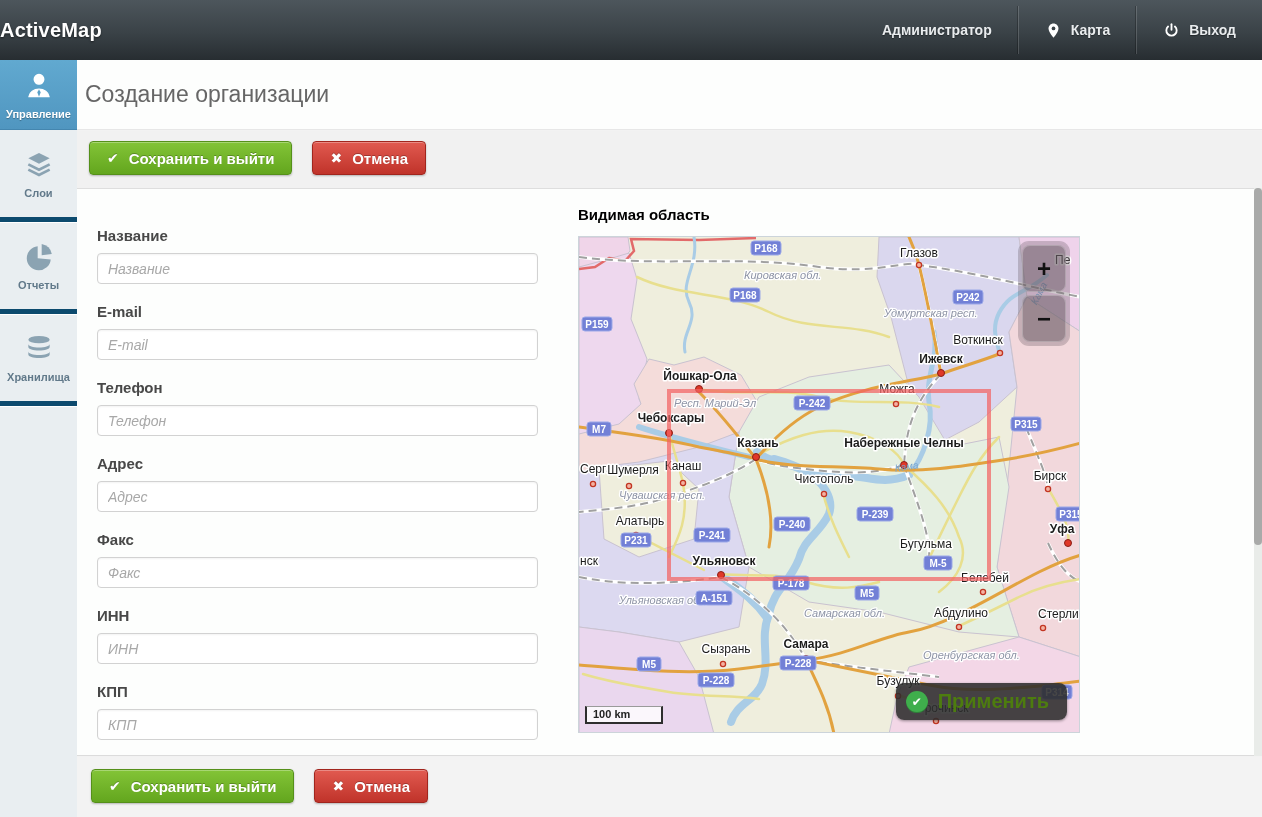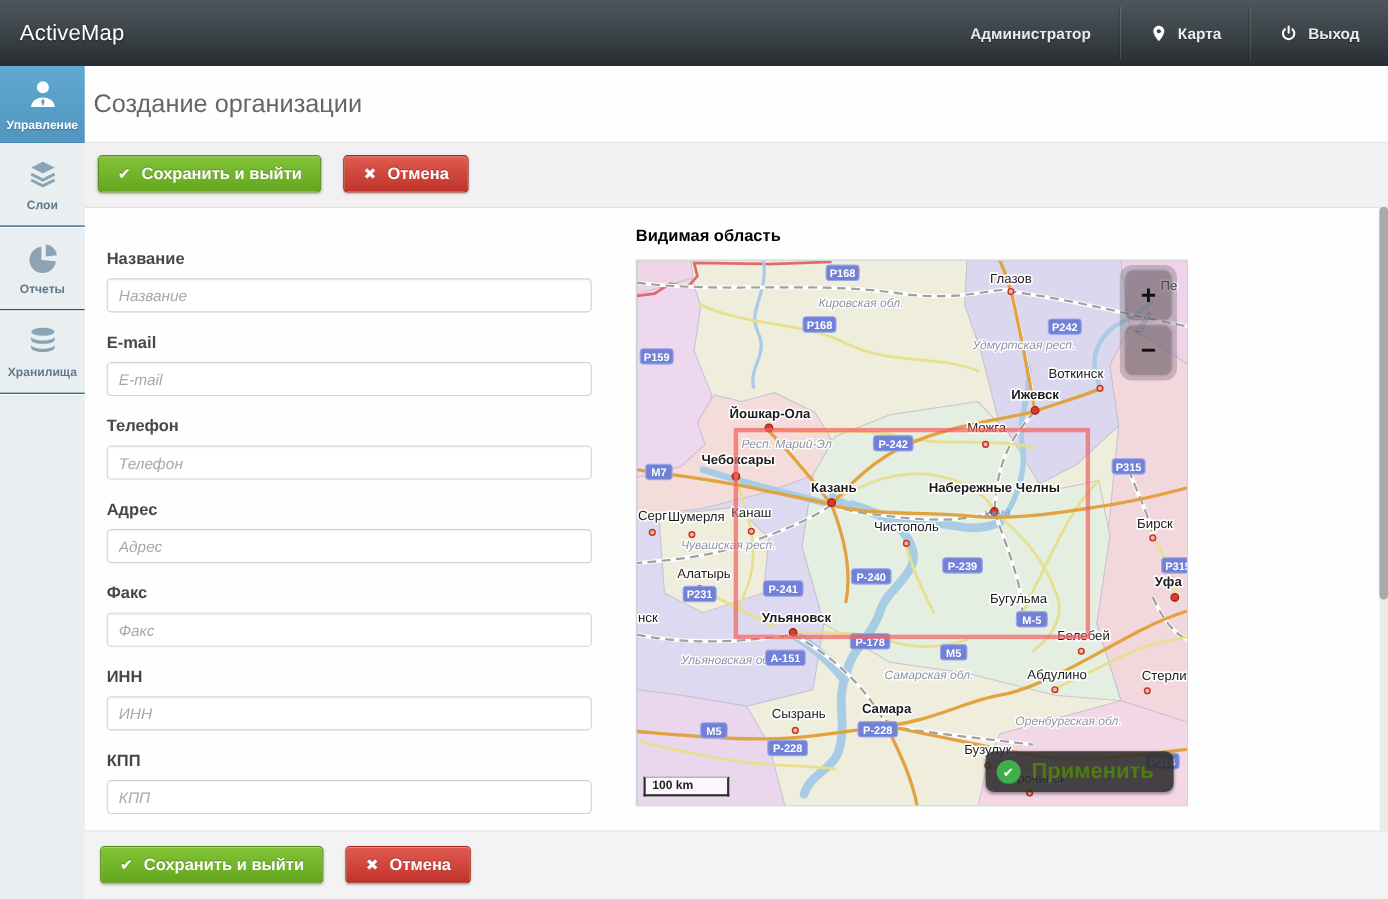--- a/index.html
+++ b/index.html
@@ -3,34 +3,34 @@
 <meta charset="utf-8">
 <style>
   * { margin:0; padding:0; box-sizing:border-box; }
   html,body { width:1262px; height:817px; overflow:hidden;
     font-family:"Liberation Sans","DejaVu Sans",sans-serif; background:#f2f2f2; }
 
   
   #header { position:absolute; left:0; top:0; width:1262px; height:60px;
     background:linear-gradient(#4d565c,#3a4247 55%,#272d31); z-index:30;
     display:flex; align-items:center; }
-  #logo { color:#fff; font-size:20px; font-weight:normal; padding-left:18px;
+  #logo { color:#fff; font-size:20px; font-weight:bold; 
     text-shadow:0 1px 2px rgba(0,0,0,.5); letter-spacing:.2px; }
   #header-right { position:absolute; right:0; top:0; height:100%; display:flex; align-items:stretch; }
   .hmenu { display:flex; align-items:center; gap:9px; padding:0 26px; color:#e9ecee;
     font-size:14px; font-weight:bold; cursor:pointer; text-shadow:0 1px 1px rgba(0,0,0,.4); }
   .hdiv { width:1px; background:rgba(255,255,255,.16); box-shadow:-1px 0 0 rgba(0,0,0,.25); margin:6px 0; }
   .hicon { width:17px; height:17px; display:block; }
 
   
   #sidebar { position:absolute; left:0; top:60px; width:77px; height:757px;
     background:#e9eef1; z-index:20; }
-  .side-item { width:77px; height:76px; display:flex; flex-direction:column;
+  .side-item { width:77px; height:92px; display:flex; flex-direction:column;
     align-items:center; justify-content:center; gap:6px; cursor:pointer;
-    border-bottom:1px solid #0c4a6e; box-shadow:0 1px 0 #fff; }
+    border-bottom:5px solid #0c4a6e; box-shadow:0 1px 0 #fff; }
   .side-item .label { font-size:11px; font-weight:bold; color:#61798a; }
   .side-item svg { width:36px; height:32px; fill:#8ba3b2; stroke:#8ba3b2; }
   .side-item.active { height:70px; background:linear-gradient(#61a9d0,#5096c0);
     border-bottom:1px solid #4486af; box-shadow:none; }
   .side-item.active .label { color:#fff; text-shadow:0 1px 1px rgba(0,0,0,.3); }
   .side-item.active svg { fill:#fff; stroke:#fff; }
 
   
   #main { position:absolute; left:77px; top:60px; width:1185px; height:757px; }
   #titlebar { position:absolute; left:0; top:0; width:100%; height:70px; background:#fdfefd;

